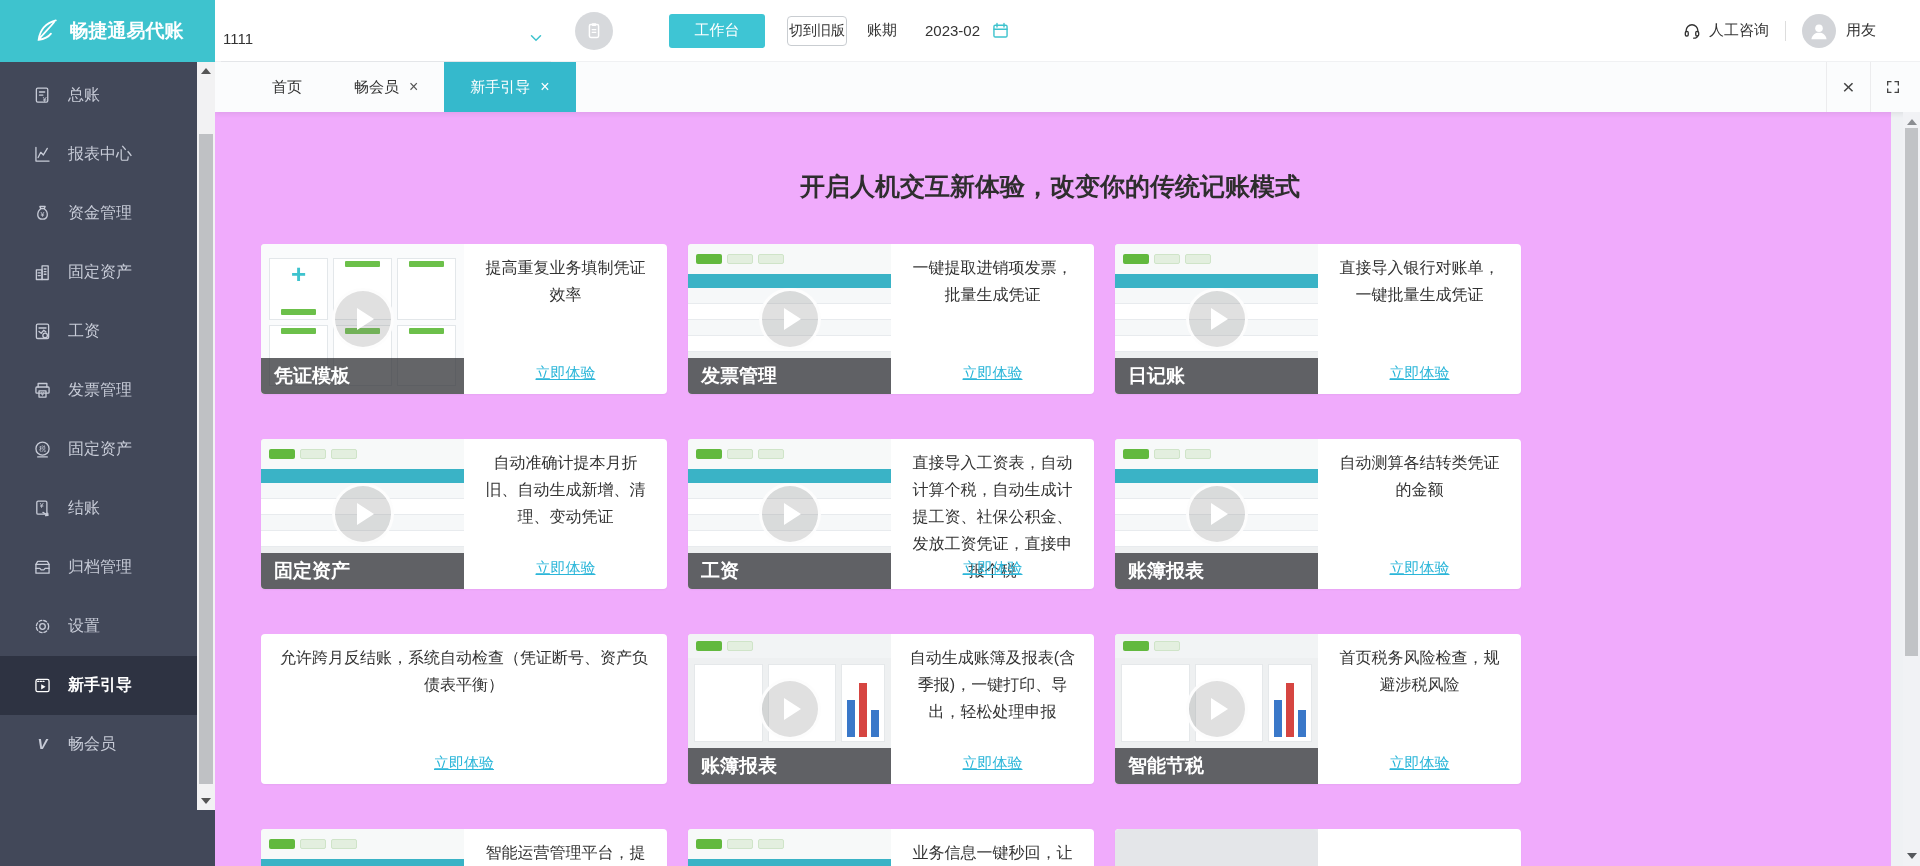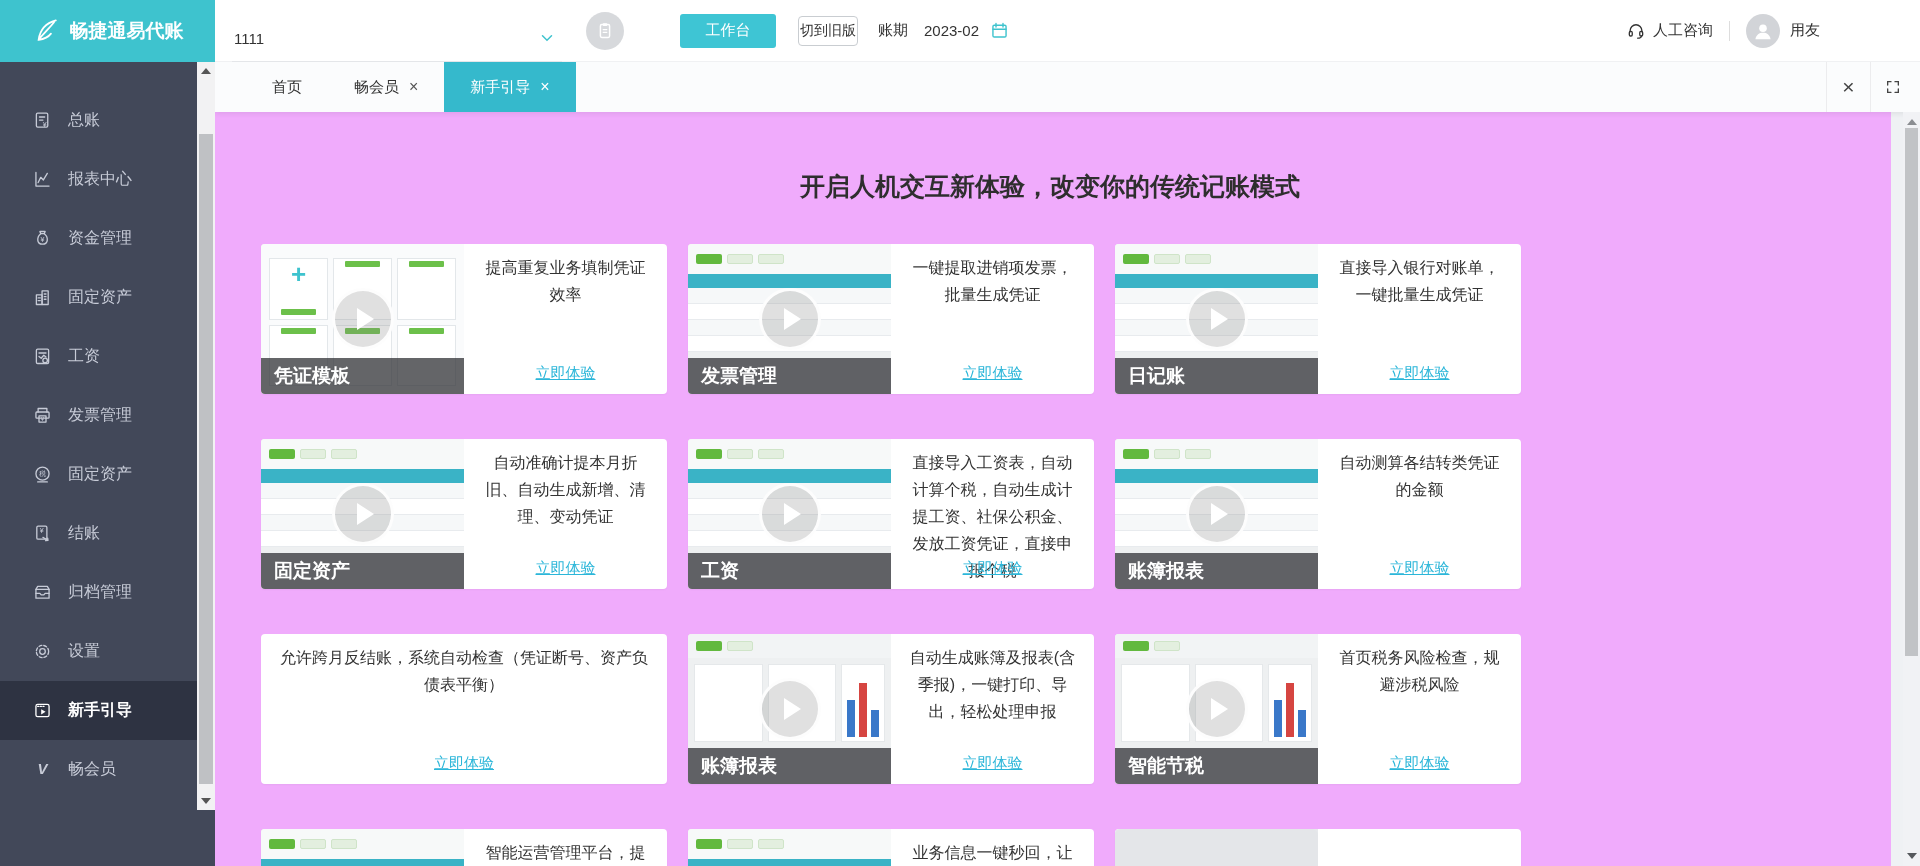--- a/index.html
+++ b/index.html
@@ -5,40 +5,40 @@
   * { margin:0; padding:0; box-sizing:border-box; }
   html,body { width:1920px; height:866px; overflow:hidden; }
   body { font-family:"Liberation Sans", sans-serif; color:#333; background:#fff; }
   .app { position:relative; width:1920px; height:866px; overflow:hidden; background:#EFF1F4; }
 
   
   header { position:absolute; top:0; left:0; width:1920px; height:62px; background:#fff; display:flex; align-items:center; border-bottom:1px solid #f0f1f3; z-index:5; }
   .logo { width:215px; height:62px; background:#3EC3CE; color:#fff; display:flex; align-items:center; justify-content:center; gap:8px; font-size:19px; font-weight:bold; flex:0 0 215px; }
   .logo svg { width:30px; height:30px; }
   .hdr-rest { flex:1; height:62px; display:flex; align-items:center; }
-  .acct { width:330px; height:46px; margin-left:17px; align-self:flex-end; display:flex; align-items:center; justify-content:space-between; border-bottom:1px solid #e4e6e9; font-size:15px; color:#333; cursor:pointer; padding:0 6px 0 2px; }
+  .acct { width:330px; height:46px; margin-left:6px; align-self:flex-end; display:flex; align-items:center; justify-content:space-between; border-bottom:1px solid #e4e6e9; font-size:15px; color:#333; cursor:pointer; padding:0 6px 0 2px; }
   .acct svg { width:18px; height:18px; }
   .note-circle { width:38px; height:38px; border-radius:50%; background:#d7d9dc; margin-left:24px; display:flex; align-items:center; justify-content:center; }
   .note-circle svg { width:22px; height:22px; }
   .btn-workbench { margin-left:56px; width:96px; height:34px; background:#3EC5D4; color:#fff; font-size:15px; border:none; border-radius:3px; cursor:pointer; font-family:inherit; }
   .btn-old { margin-left:22px; height:30px; padding:0 1px; background:#fff; border:1px solid #c9cdd1; border-radius:4px; font-size:14px; color:#333; cursor:pointer; font-family:inherit; }
   .period-label { margin-left:20px; font-size:15px; }
-  .period-value { margin-left:16px; font-size:15px; }
+  .period-value { margin-left:28px; font-size:15px; }
   .cal { margin-left:10px; display:flex; }
   .cal svg { width:21px; height:21px; }
-  .hdr-right { margin-left:auto; padding-right:100px; display:flex; align-items:center; font-size:15px; }
+  .hdr-right { margin-left:auto; padding-right:44px; display:flex; align-items:center; font-size:15px; }
   .hdr-right .hs { display:flex; margin-right:7px; }
   .hdr-right .hs svg { width:20px; height:20px; }
   .vdiv { width:1px; height:20px; background:#ddd; margin:0 16px; }
   .avatar { width:34px; height:34px; border-radius:50%; background:#d2d4d8; display:flex; align-items:center; justify-content:center; margin-right:10px; overflow:hidden; }
   .avatar svg { width:26px; height:26px; }
 
   
   aside { position:absolute; top:62px; left:0; width:215px; height:804px; background:#424859; z-index:4; }
-  nav { position:absolute; top:29px; left:0; width:197px; }
+  nav { position:absolute; top:4px; left:0; width:197px; }
   .sb-item { height:59px; display:flex; align-items:center; padding-left:32px; color:#C7CBD7; font-size:16px; cursor:pointer; }
   .sb-item .sb-icon { width:21px; height:21px; margin-right:15px; display:flex; }
   .sb-item .sb-icon svg { width:21px; height:21px; }
   .sb-item.active { background:#2E3342; color:#fff; font-weight:bold; }
   .sb-scroll { position:absolute; top:0; right:0; width:18px; height:748px; background:#f2f2f3; }
   .sb-arrow { position:absolute; left:0; width:18px; height:14px; display:flex; align-items:center; justify-content:center; }
   .sb-arrow.up { top:2px; } .sb-arrow.down { bottom:2px; }
   .tri-up { width:0;height:0;border-left:5px solid transparent;border-right:5px solid transparent;border-bottom:6px solid #555; }
   .tri-down { width:0;height:0;border-left:5px solid transparent;border-right:5px solid transparent;border-top:6px solid #555; }
   .sb-thumb { position:absolute; top:72px; left:2px; width:14px; height:650px; background:#bfc1c4; }

